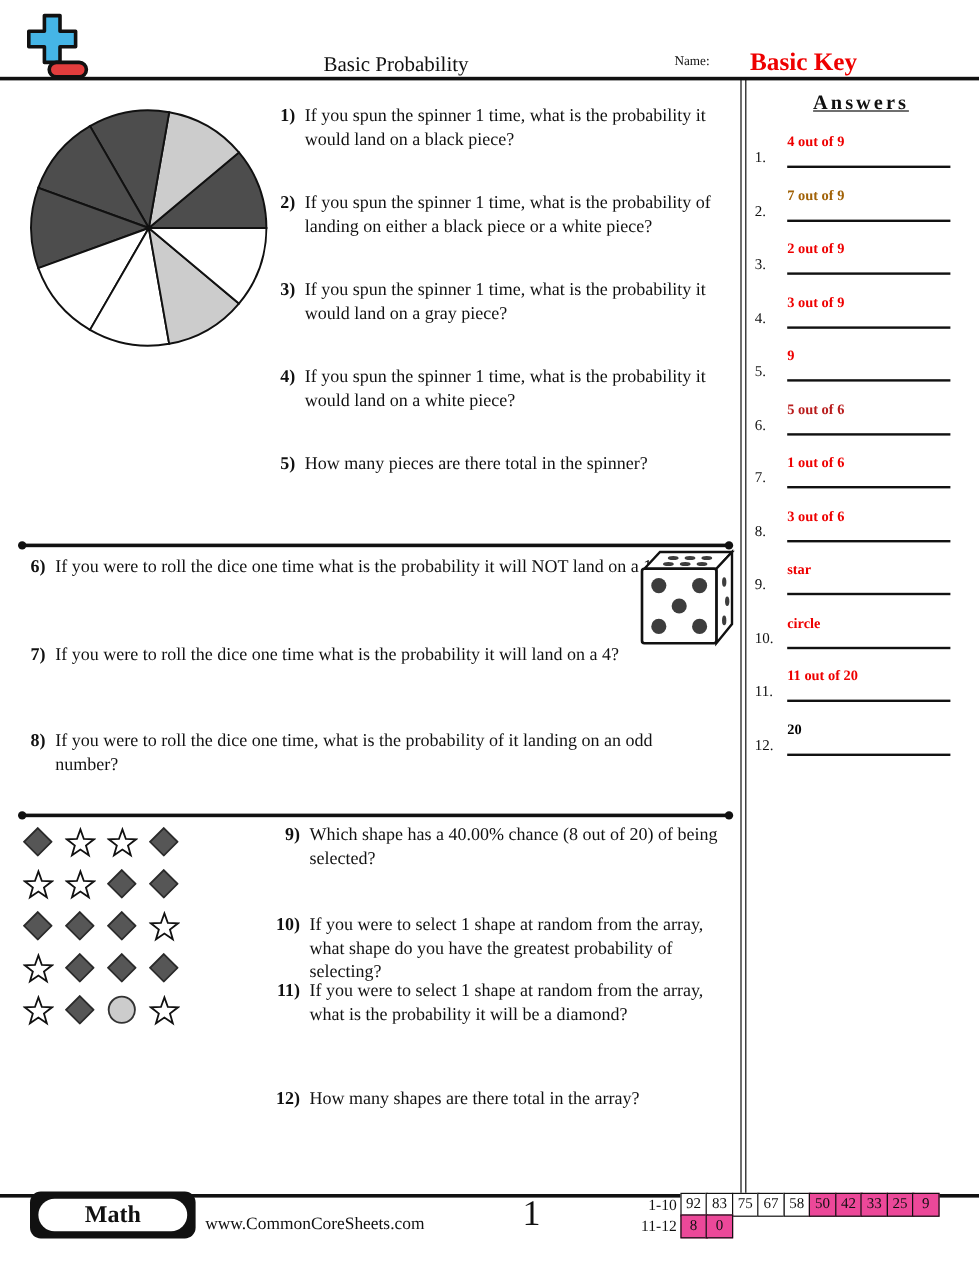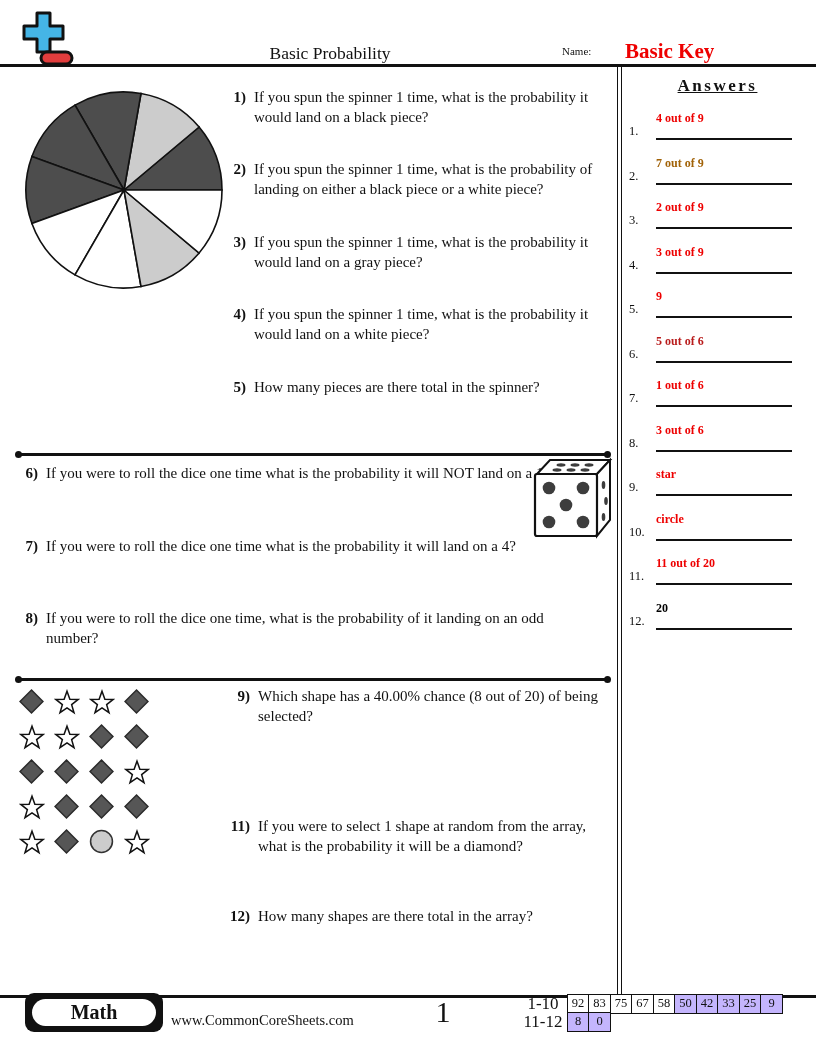--- a/index.html
+++ b/index.html
@@ -57,24 +57,24 @@
   .footer-line{position:absolute;left:0;top:995px;width:816px;height:2.5px;background:#111;}
   .math-badge{position:absolute;left:25px;top:993px;width:138px;height:39px;
               background:#111;border-radius:9px;}
   .math-badge-inner{position:absolute;left:7px;top:6px;right:7px;bottom:6px;background:#fff;
               border-radius:15px;display:flex;align-items:center;justify-content:center;
               font-size:20px;font-weight:bold;color:#111;}
   .website{position:absolute;left:171px;top:1012px;font-size:14.5px;}
   .page-num{position:absolute;left:413px;top:995px;width:60px;text-align:center;font-size:30px;}
   .score-table{position:absolute;left:522px;top:995px;}
   .score-row{display:flex;height:20px;margin-top:-1.5px;}
-  .score-label{width:42px;text-align:center;padding-right:4px;font-size:17px;line-height:20px;}
+  .score-label{width:42px;text-align:right;padding-right:4px;font-size:13px;line-height:20px;}
   .score-cell{width:21px;border:1.5px solid #111;margin-left:-1.5px;font-size:12.5px;
               line-height:17px;text-align:center;background:#fff;}
-  .score-cell.hl{background:#c4b5fd;}
+  .score-cell.hl{background:#ec4899;}
 </style>
 </head>
 <body>
 
 <div class="page">
 
   <div class="logo">
     <svg width="54" height="58" viewBox="0 0 54 58">
       <path d="M17 3 h13 v13 h13 v13 h-13 v13 h-13 v-13 h-13 v-13 h13 z" fill="#45b5e6" stroke="#111" stroke-width="3" stroke-linejoin="round"></path>
       <rect x="21" y="42" width="31" height="12" rx="6" fill="#e23d3d" stroke="#111" stroke-width="3"></rect>
@@ -318,20 +318,24 @@
       <div class="shape-cell">
         <svg width="26" height="26" viewBox="0 0 24 24">
           <polygon points="12,2 14.65,9.36 22.46,9.6 16.28,14.39 18.47,21.9 12,17.5 5.53,21.9 7.72,14.39 1.54,9.6 9.35,9.36" fill="#fff" stroke="#111" stroke-width="1.4"></polygon>
         </svg>
       </div>
     </div>
   <div class="q-row sec3 q9">
     <span class="q-num">9)</span>
     <span class="q-text">Which shape has a 40.00% chance (8 out of 20) of being selected?</span>
   </div>
+  <div class="q-row sec3 q10">
+    <span class="q-num">10)</span>
+    <span class="q-text">If you were to select 1 shape at random from the array, what shape do you have the greatest probability of selecting?</span>
+  </div>
   <div class="q-row sec3 q11">
     <span class="q-num">11)</span>
     <span class="q-text">If you were to select 1 shape at random from the array, what is the probability it will be a diamond?</span>
   </div>
   <div class="q-row sec3 q12">
     <span class="q-num">12)</span>
     <span class="q-text">How many shapes are there total in the array?</span>
   </div>
 
   <div class="footer-line"></div>

